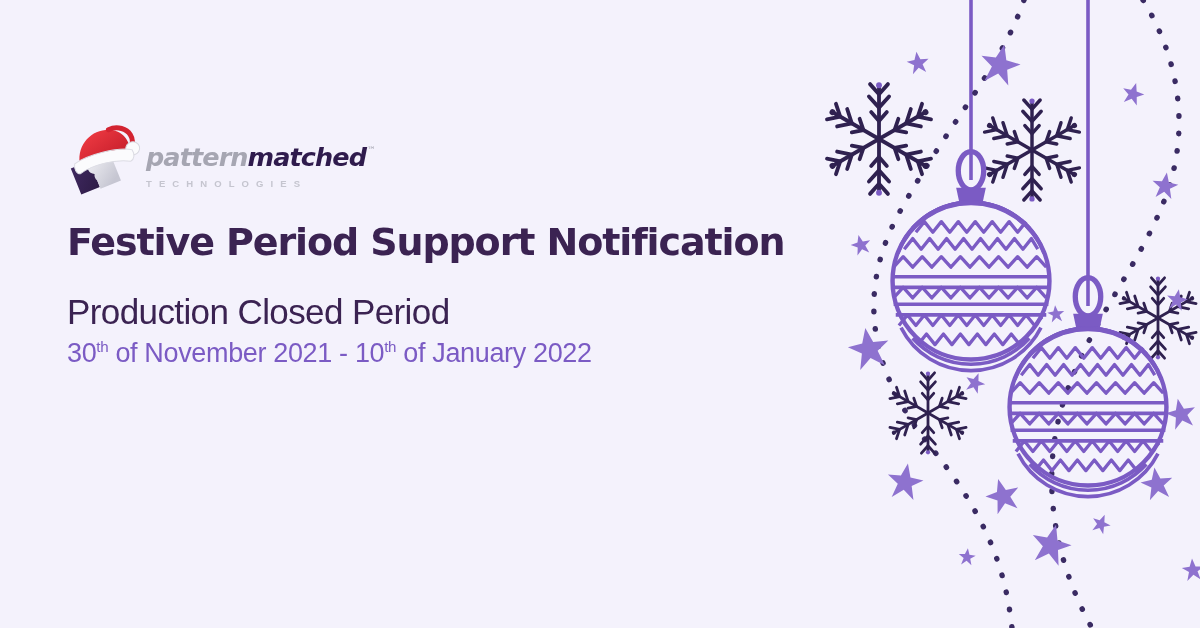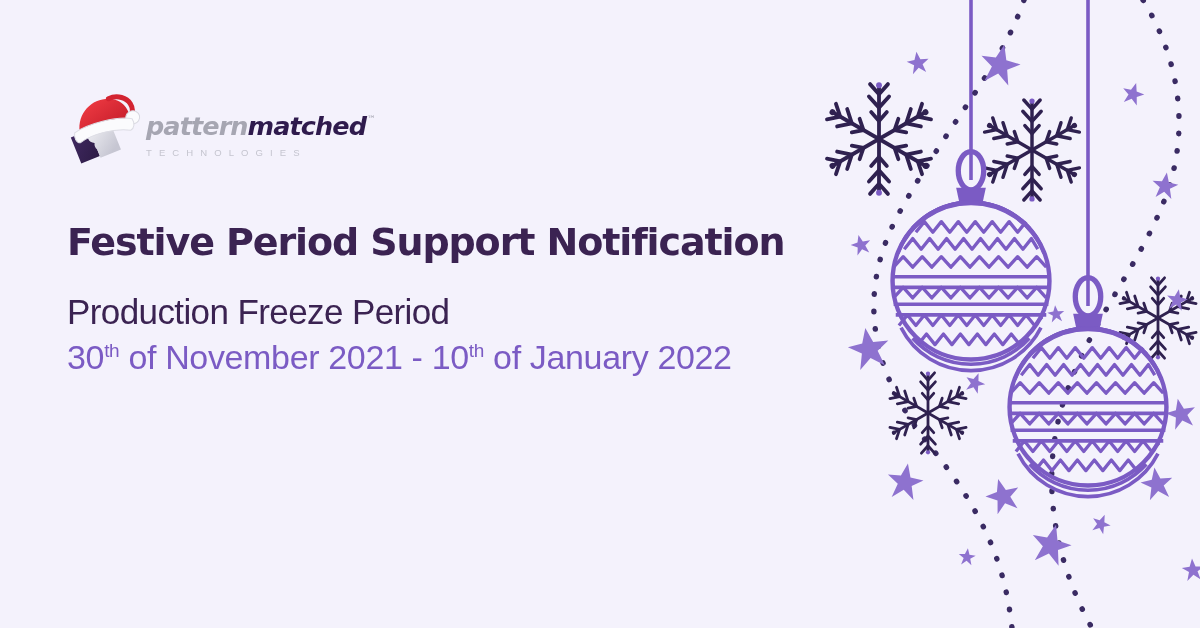--- a/index.html
+++ b/index.html
@@ -26,21 +26,21 @@
     inset: 0;
     width: 1200px;
     height: 628px;
     pointer-events: none;
   }
 
   
   #logo-block {
     position: absolute;
     left: 58px;
-    top: 92px;
+    top: 123px;
     width: 300px;
     height: 90px;
   }
   #logo-mark {
     position: absolute;
     left: 0;
     top: 2px;
     width: 88px;
     height: 86px;
   }
@@ -68,21 +68,21 @@
     font-weight: normal;
     vertical-align: top;
     position: relative;
     top: 1px;
     left: 1px;
   }
   #logo-sub {
     margin-top: 7px;
     font-family: "Liberation Sans", sans-serif;
     font-size: 9.5px;
-    font-weight: normal;
+    font-weight: bold;
     letter-spacing: 7.1px;
     color: #c5c5cf;
     white-space: nowrap;
   }
 
   
   #content {
     position: absolute;
     left: 67px;
     top: 222px;
@@ -107,21 +107,21 @@
     font-size: 35px;
     letter-spacing: -0.6px;
     color: #3b2352;
     line-height: 1.12;
     margin: 0;
     white-space: nowrap;
   }
   .section-dates {
     font-family: "Liberation Sans", sans-serif;
     font-weight: normal;
-    font-size: 34px;
+    font-size: 27px;
     letter-spacing: -0.35px;
     color: #7b5bc4;
     line-height: 1.2;
     margin: 6px 0 0 0;
     white-space: nowrap;
   }
   .section-dates sup {
     font-size: 0.56em;
     vertical-align: super;
     line-height: 0;
@@ -296,21 +296,21 @@
       </div>
       <div id="logo-sub">TECHNOLOGIES</div>
     </div>
   </div>
 
   <div id="content">
 
     <h1 id="main-title">Festive Period Support Notification</h1>
 
     <div class="section" id="section-freeze">
-      <h2 class="section-heading">Production Freeze Period</h2>
+      <h2 class="section-heading">Production Closed Period</h2>
       <p class="section-dates"><span>30</span><sup>th</sup><span> of November 2021</span><span> - </span><span>10</span><sup>th</sup><span> of January 2022</span></p>
     </div>
 
     <div class="section" id="section-closed">
     </div>
 
   </div>
 </div>
 
 </body></html>

